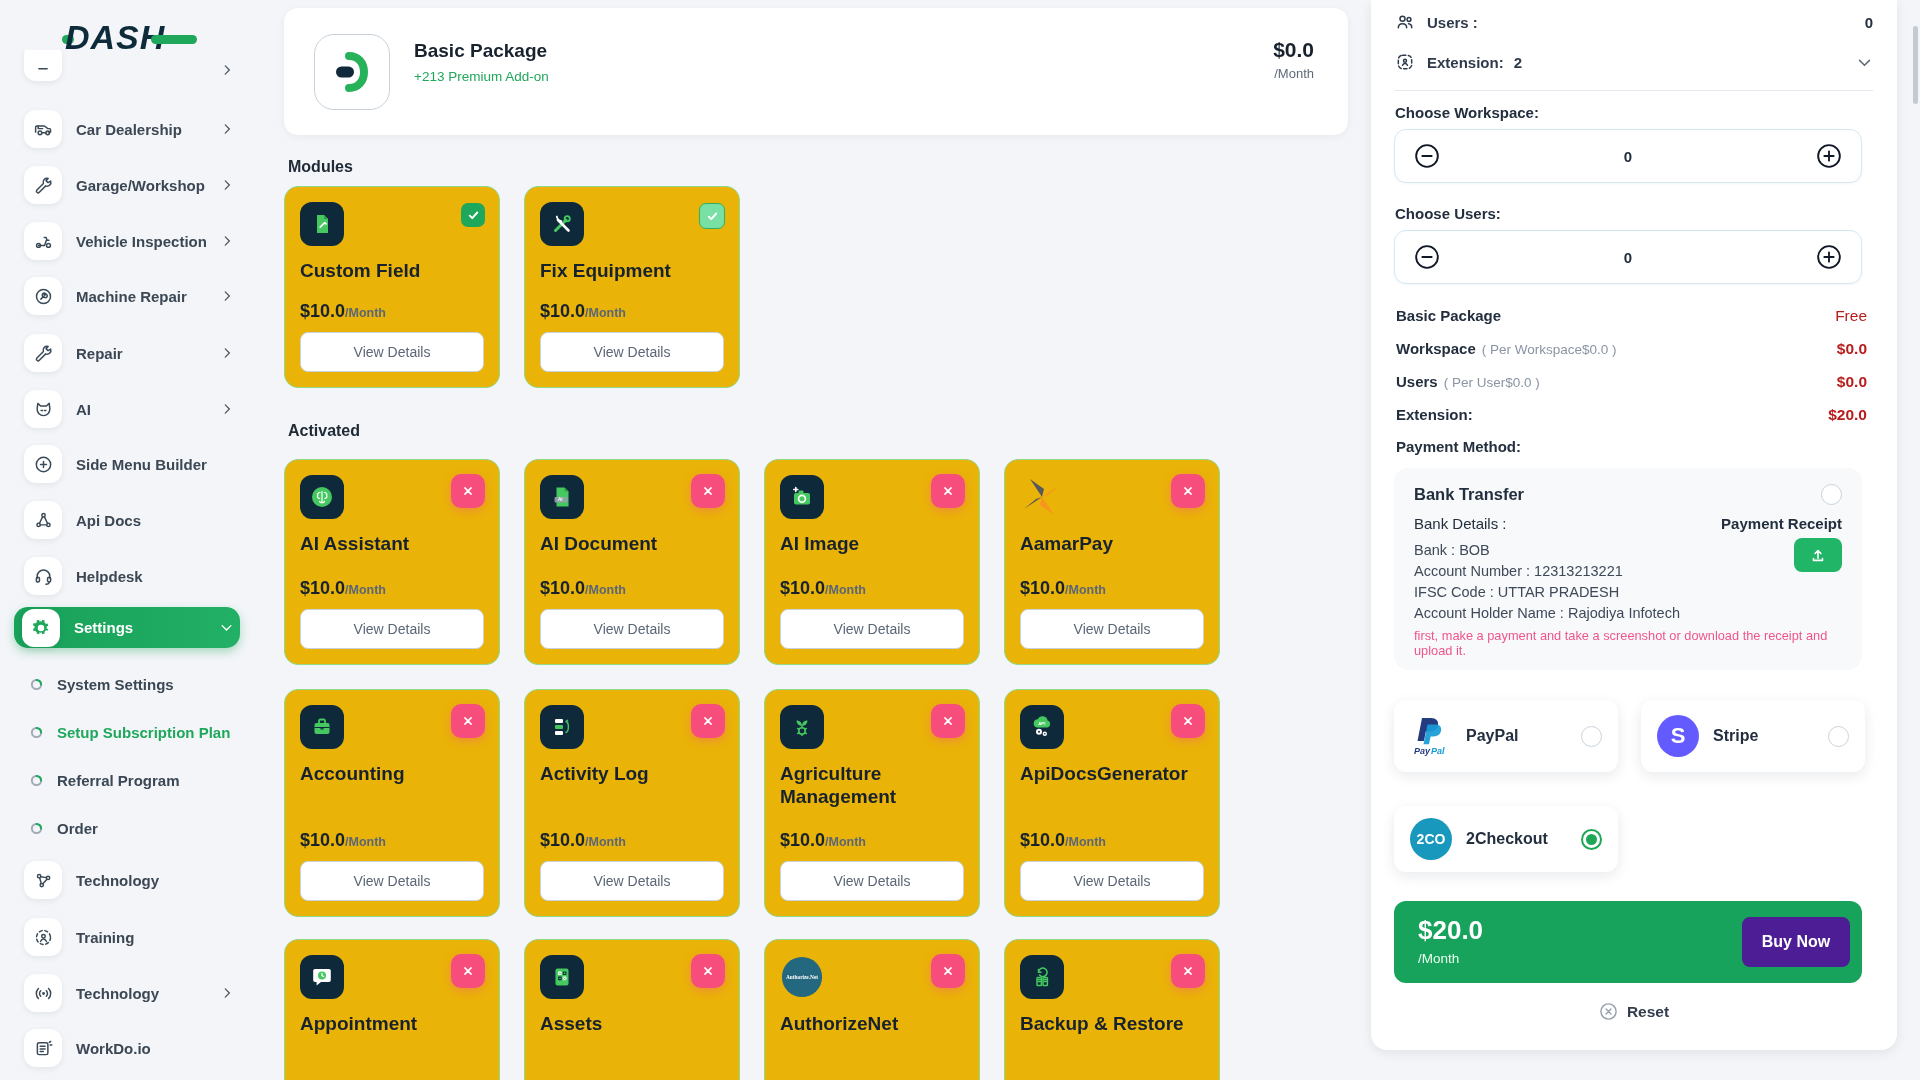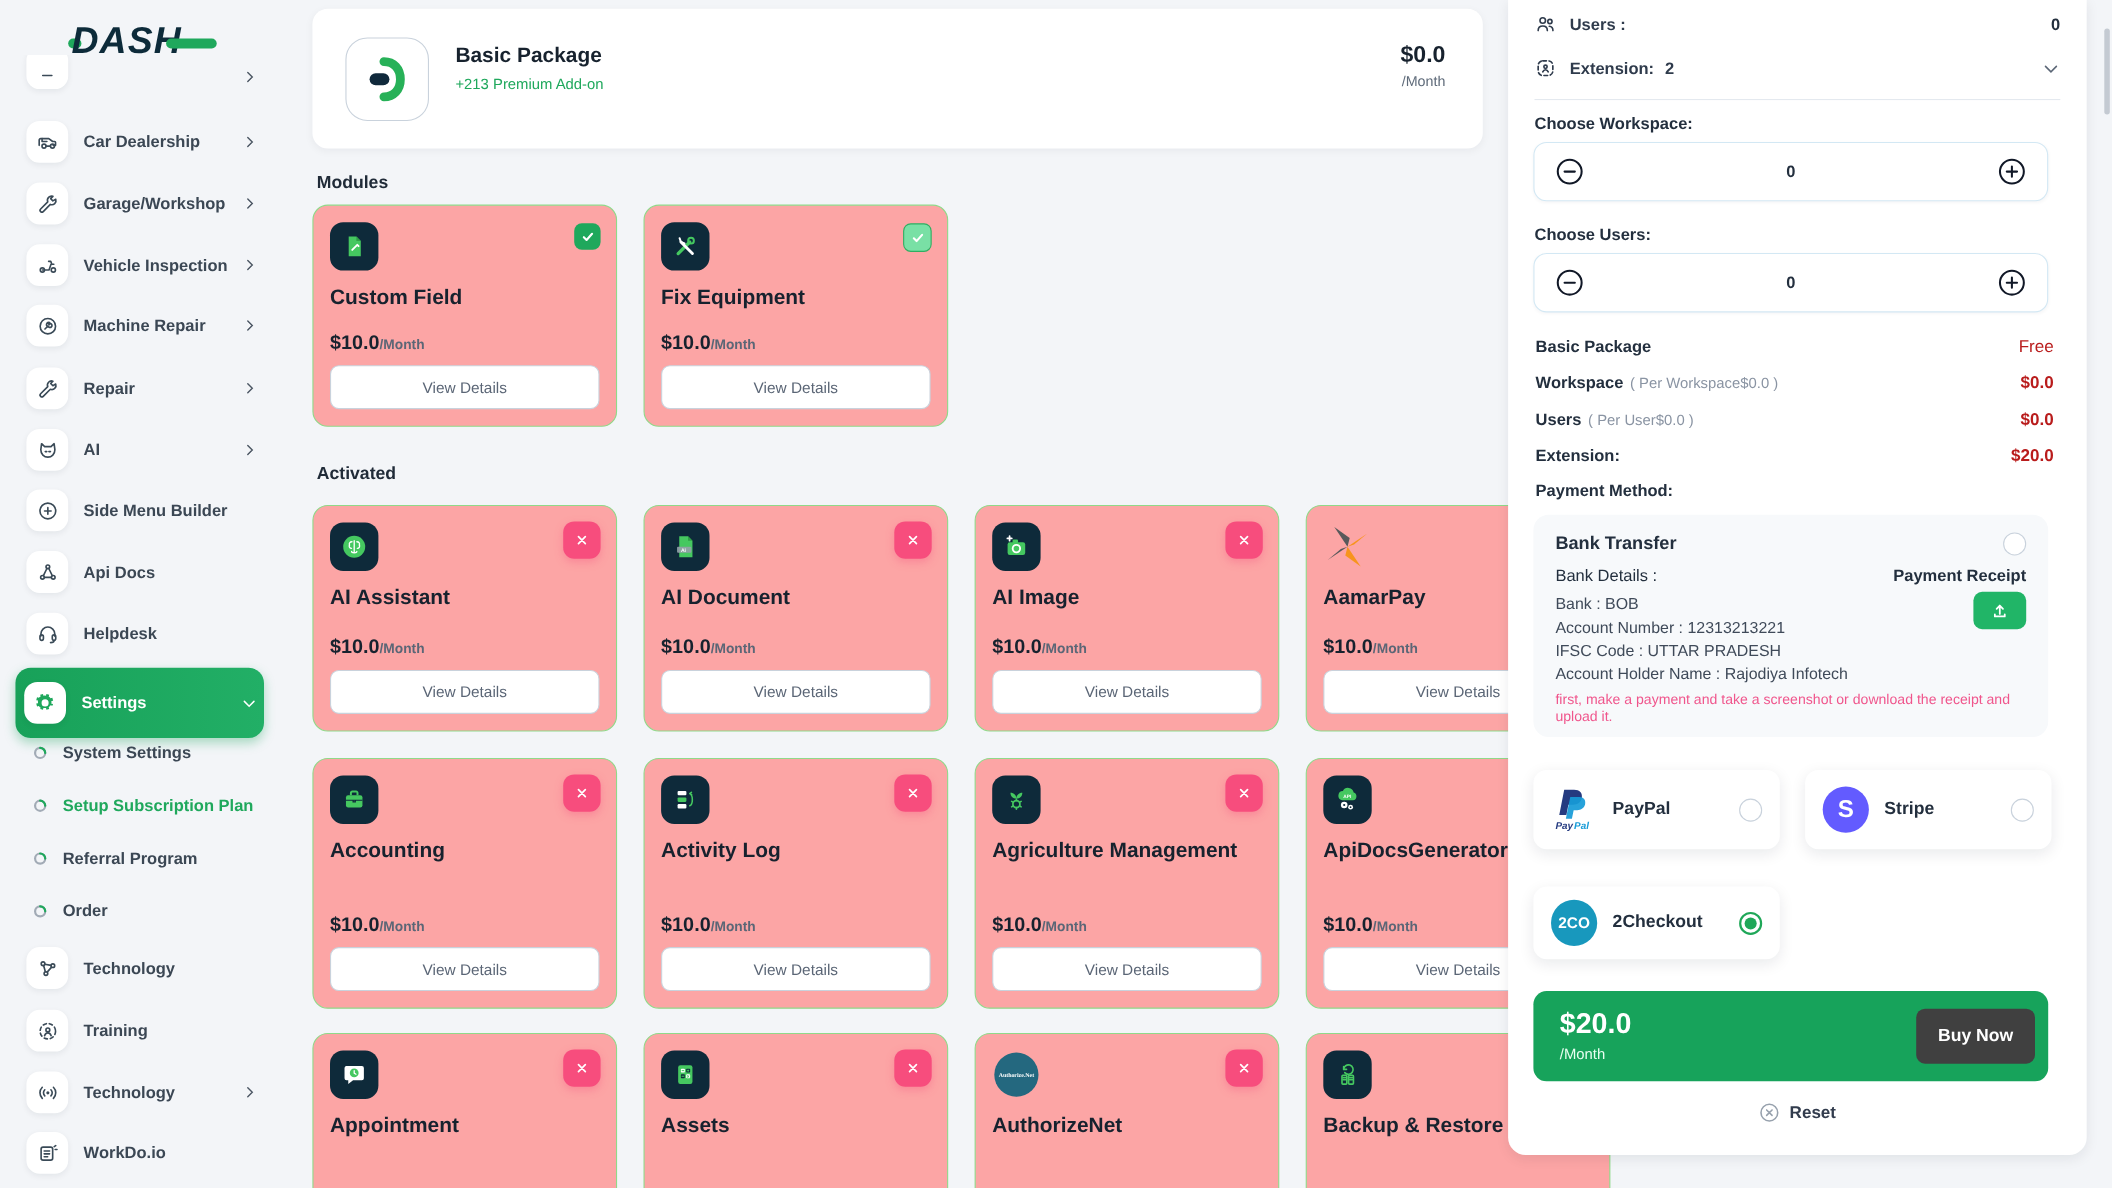--- a/index.html
+++ b/index.html
@@ -13,21 +13,21 @@
   #sidebar{position:absolute;left:0;top:0;width:250px;height:1080px;}
   .logo{position:absolute;left:62px;top:16px;height:42px;display:flex;align-items:center;}
   .logo-text{font-size:34px;font-weight:800;letter-spacing:1px;color:#0d2b3a;font-style:italic;}
   .logo-bar{width:46px;height:9px;border-radius:5px;background:#1fa85c;margin-left:-14px;margin-top:4px;}
   .logo-dot{width:12px;height:9px;border-radius:5px;background:#1fa85c;margin-right:-9px;margin-top:4px;}
   .side-row{position:absolute;left:14px;width:226px;height:38px;display:flex;align-items:center;cursor:pointer;}
   .side-tile{width:38px;height:38px;border-radius:12px;background:#fff;box-shadow:0 2px 6px rgba(15,23,42,.07);
     display:flex;align-items:center;justify-content:center;flex:none;margin-left:10px;}
   .side-label{margin-left:14px;font-size:15px;font-weight:600;color:#3b4754;white-space:nowrap;}
   .side-chev{margin-left:auto;margin-right:6px;color:#4b5663;}
-  .settings-pill{position:absolute;left:14px;top:607px;width:226px;height:64px;border-radius:14px;
+  .settings-pill{position:absolute;left:14px;top:607px;width:226px;height:41px;border-radius:14px;
     background:linear-gradient(90deg,#18a159,#22af66);display:flex;align-items:center;cursor:pointer;
     box-shadow:0 4px 10px rgba(26,163,92,.35);}
   .settings-pill .side-tile{margin-left:8px;}
   .settings-pill .side-label{color:#fff;font-weight:700;}
   .settings-pill .side-chev{color:#fff;}
   .sub-row{position:absolute;left:30px;width:200px;height:46px;display:flex;align-items:center;cursor:pointer;}
   .sub-label{margin-left:14px;font-size:15px;font-weight:600;color:#3b4754;white-space:nowrap;}
   .sub-label.active{color:#1fa85c;}
   .partial-row{position:absolute;left:14px;top:50px;width:226px;height:40px;overflow:hidden;display:flex;align-items:center;}
   .partial-row .side-tile{margin-top:-16px;}
@@ -36,22 +36,22 @@
   .pkg-card{position:absolute;left:0;top:8px;width:1064px;height:127px;background:#fff;border-radius:14px;
     box-shadow:0 2px 8px rgba(15,23,42,.05);}
   .pkg-logo{position:absolute;left:30px;top:26px;width:74px;height:74px;border:1px solid #c9d2dc;border-radius:20px;
     display:flex;align-items:center;justify-content:center;background:#fff;}
   .pkg-title{position:absolute;left:130px;top:32px;font-size:19px;font-weight:700;color:#17222e;}
   .pkg-sub{position:absolute;left:130px;top:61px;font-size:13.5px;font-weight:400;color:#1fa85c;text-align:center;}
   .pkg-price{position:absolute;right:34px;top:30px;text-align:right;}
   .pkg-price .amount{font-size:21px;font-weight:800;color:#17222e;}
   .pkg-price .period{font-size:13px;color:#5f6b7a;margin-top:4px;}
   .section-h{position:absolute;font-size:16px;font-weight:700;color:#202b38;}
-  .card{background:#fca5a5;border:1px solid #90d989;border-radius:14px;box-sizing:border-box;
-    padding:15px;display:flex;flex-direction:column;position:relative;flex:none;width:277px;}
+  .card{background:#eab308;border:1px solid #90d989;border-radius:14px;box-sizing:border-box;
+    padding:15px;display:flex;flex-direction:column;position:relative;flex:none;width:216px;}
   .row-flex{position:absolute;left:0;display:flex;gap:24px;}
   .tile{width:44px;height:44px;border-radius:12px;background:#0e2a3a;display:flex;align-items:center;justify-content:center;flex:none;}
   .tile.none{background:transparent;}
   .check{position:absolute;right:14px;top:16px;width:24px;height:24px;border-radius:7px;background:#1fa85c;
     display:flex;align-items:center;justify-content:center;cursor:pointer;}
   .check.alt{background:#79e0a5;border:1px solid #2fae62;}
   .xbtn{position:absolute;right:14px;top:14px;width:34px;height:34px;border-radius:10px;background:#f74d7d;
     display:flex;align-items:center;justify-content:center;cursor:pointer;box-shadow:0 3px 8px rgba(247,77,125,.35);}
   .c-title{margin-top:13px;font-size:19px;font-weight:700;color:#17222e;line-height:1.22;}
   .c-spacer{flex:1;}
@@ -86,21 +86,21 @@
   .bank-note{position:absolute;left:20px;bottom:12px;font-size:12.8px;color:#f0558c;}
   .pay-card{position:absolute;width:224px;height:72px;background:#fff;border-radius:12px;
     box-shadow:0 4px 14px rgba(15,23,42,.09);display:flex;align-items:center;padding:0 16px;box-sizing:border-box;gap:14px;cursor:pointer;}
   .pay-name{font-size:16px;font-weight:700;color:#232f3e;}
   .pay-card .radio{margin-left:auto;}
   .logo-circle{width:42px;height:42px;border-radius:50%;display:flex;align-items:center;justify-content:center;flex:none;
     color:#fff;font-weight:800;}
   .total-bar{position:absolute;left:23px;top:901px;width:468px;height:82px;border-radius:12px;background:#17a35b;}
   .total-amount{position:absolute;left:24px;top:14px;font-size:26px;font-weight:800;color:#fff;}
   .total-period{position:absolute;left:24px;top:50px;font-size:13.5px;color:#eafff2;}
-  .buy-btn{position:absolute;right:12px;top:16px;width:108px;height:50px;border-radius:8px;background:#404040;
+  .buy-btn{position:absolute;right:12px;top:16px;width:108px;height:50px;border-radius:8px;background:#4c1d95;
     color:#fff;font-size:16px;font-weight:700;font-family:inherit;display:flex;align-items:center;justify-content:center;cursor:pointer;border:none;}
   .reset-row{position:absolute;left:0;right:0;top:1002px;display:flex;align-items:center;justify-content:center;gap:9px;cursor:pointer;}
   .reset-label{font-size:15.5px;font-weight:600;color:#323c4d;}
   .scroll-thumb{position:absolute;right:2px;top:26px;width:5px;height:78px;border-radius:3px;background:#c4cad2;}
 </style>
 </head>
 <body>
 
 <div id="sidebar">
   <div class="logo">

